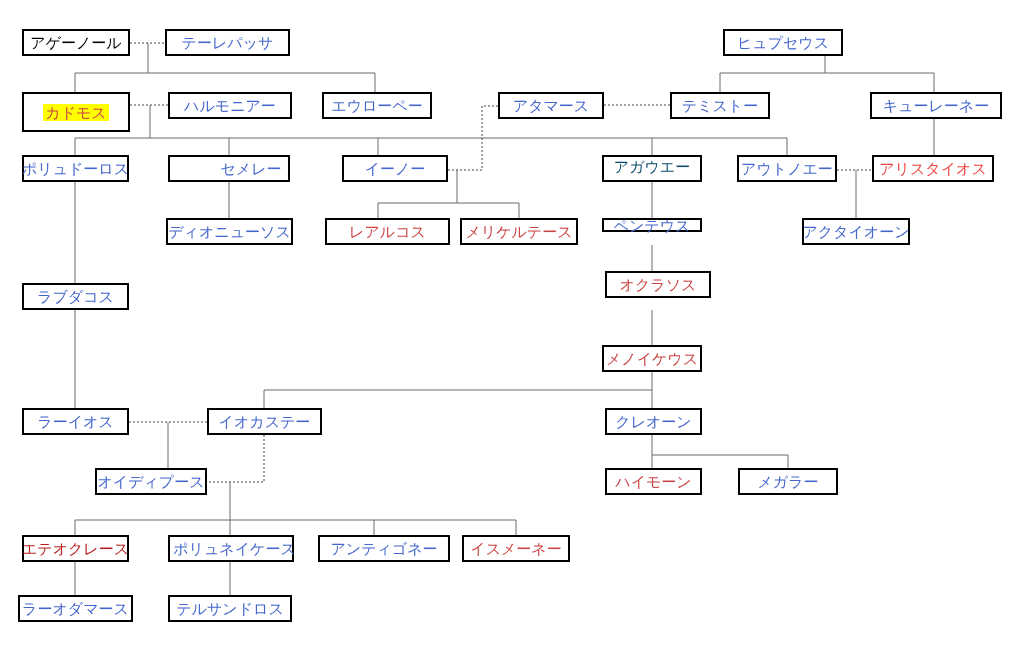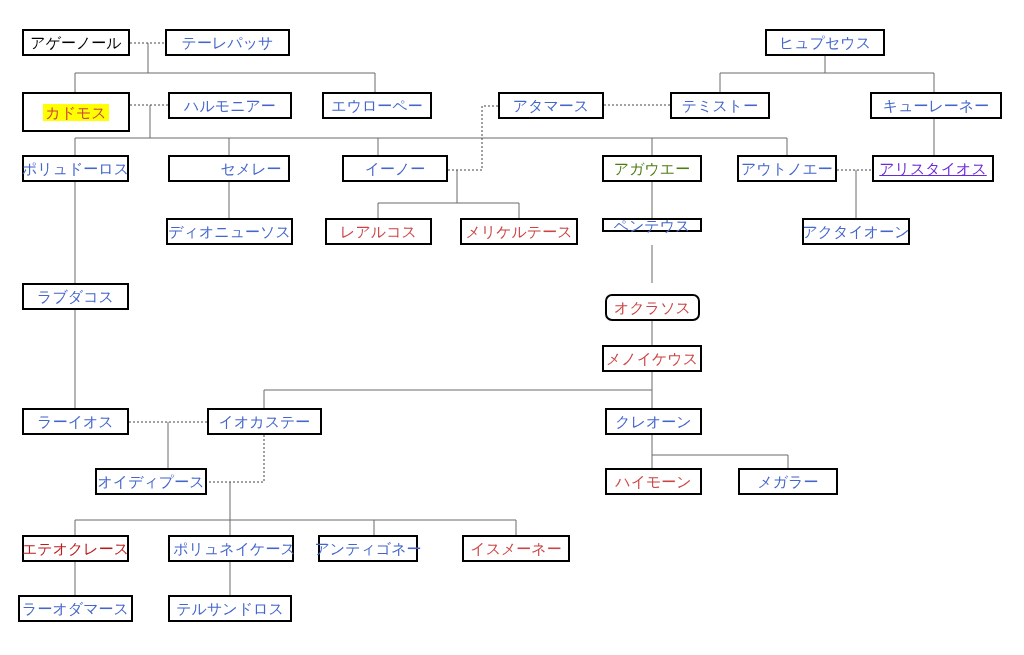--- a/index.html
+++ b/index.html
@@ -81,21 +81,21 @@
       <polyline points="129,422 207,422" fill="none" stroke="#444444" stroke-width="1" stroke-dasharray="2,2"></polyline>
       <polyline points="264,435 264,482 207,482" fill="none" stroke="#444444" stroke-width="1" stroke-dasharray="2,2"></polyline>
     </svg>
   <div id="nodes-layer">
       <div class="node" style="left: 22px; top: 29px; width: 108px; height: 27px; border-color: rgb(0, 0, 0);">
         <span style="color: rgb(0, 0, 0);">アゲーノール</span>
       </div>
       <div class="node" style="left: 165px; top: 29px; width: 125px; height: 27px; border-color: rgb(0, 0, 0);">
         <span style="color: rgb(68, 102, 204);">テーレパッサ</span>
       </div>
-      <div class="node" style="left: 765px; top: 29px; width: 120px; height: 27px; border-color: rgb(0, 0, 0);">
+      <div class="node" style="left: 723px; top: 29px; width: 120px; height: 27px; border-color: rgb(0, 0, 0);">
         <span style="color: rgb(68, 102, 204);">ヒュプセウス</span>
       </div>
       <div class="node" style="left: 22px; top: 92px; width: 108px; height: 40px; border-color: rgb(0, 0, 0);">
         <span style="color: rgb(204, 68, 68); background: rgb(255, 255, 0);">カドモス</span>
       </div>
       <div class="node" style="left: 168px; top: 92px; width: 124px; height: 27px; border-color: rgb(0, 0, 0);">
         <span style="color: rgb(68, 102, 204);">ハルモニアー</span>
       </div>
       <div class="node" style="left: 322px; top: 92px; width: 110px; height: 27px; border-color: rgb(0, 0, 0);">
         <span style="color: rgb(68, 102, 204);">エウローペー</span>
@@ -112,47 +112,47 @@
       <div class="node" style="left: 22px; top: 155px; width: 107px; height: 27px; border-color: rgb(0, 0, 0);">
         <span style="color: rgb(68, 102, 204);">ポリュドーロス</span>
       </div>
       <div class="node" style="left: 168px; top: 155px; width: 122px; height: 27px; border-color: rgb(0, 0, 0);">
         <span style="color: rgb(68, 102, 204); margin-left: 44px;">セメレー</span>
       </div>
       <div class="node" style="left: 325px; top: 155px; width: 106px; height: 27px; border-color: rgb(0, 0, 0); margin-left: 17px;">
         <span style="color: rgb(68, 102, 204);">イーノー</span>
       </div>
       <div class="node" style="left: 602px; top: 155px; width: 100px; height: 27px; border-color: rgb(0, 0, 0);">
-        <span style="color: #4d7c0f;">アガウエー</span>
+        <span style="color: #0c4a6e; font-family: Liberation Mono, monospace;">アガウエー</span>
       </div>
       <div class="node" style="left: 737px; top: 155px; width: 100px; height: 27px; border-color: rgb(0, 0, 0);">
         <span style="color: rgb(68, 102, 204);">アウトノエー</span>
       </div>
       <div class="node" style="left: 872px; top: 155px; width: 122px; height: 27px; border-color: rgb(0, 0, 0);">
-        <span style="color: #6d28d9; text-decoration: underline;">アリスタイオス</span>
+        <span style="color: #ef4444;">アリスタイオス</span>
       </div>
       <div class="node" style="left: 166px; top: 218px; width: 127px; height: 27px; border-color: rgb(0, 0, 0);">
         <span style="color: rgb(68, 102, 204);">ディオニューソス</span>
       </div>
-      <div class="node" style="left: 325px; top: 218px; width: 107px; height: 27px; border-color: rgb(0, 0, 0);">
+      <div class="node" style="left: 325px; top: 218px; width: 125px; height: 27px; border-color: rgb(0, 0, 0);">
         <span style="color: rgb(204, 68, 68);">レアルコス</span>
       </div>
       <div class="node" style="left: 460px; top: 218px; width: 118px; height: 27px; border-color: rgb(0, 0, 0);">
         <span style="color: rgb(204, 68, 68);">メリケルテース</span>
       </div>
       <div class="node" style="left: 602px; top: 218px; width: 100px; height: 14px; border-color: rgb(0, 0, 0);">
         <span style="color: rgb(68, 102, 204);">ペンテウス</span>
       </div>
       <div class="node" style="left: 802px; top: 218px; width: 108px; height: 27px; border-color: rgb(0, 0, 0);">
         <span style="color: rgb(68, 102, 204);">アクタイオーン</span>
       </div>
       <div class="node" style="left: 22px; top: 283px; width: 107px; height: 27px; border-color: rgb(0, 0, 0);">
         <span style="color: rgb(68, 102, 204);">ラブダコス</span>
       </div>
-      <div class="node" style="left: 605px; top: 294px; width: 95px; height: 27px; border-color: rgb(0, 0, 0); border-radius: 7px;">
+      <div class="node" style="left: 605px; top: 271px; width: 106px; height: 27px; border-color: rgb(0, 0, 0);">
         <span style="color: rgb(204, 68, 68);">オクラソス</span>
       </div>
       <div class="node" style="left: 602px; top: 345px; width: 100px; height: 27px; border-color: rgb(0, 0, 0);">
         <span style="color: rgb(204, 68, 68);">メノイケウス</span>
       </div>
       <div class="node" style="left: 22px; top: 408px; width: 107px; height: 27px; border-color: rgb(0, 0, 0);">
         <span style="color: rgb(68, 102, 204);">ラーイオス</span>
       </div>
       <div class="node" style="left: 207px; top: 408px; width: 115px; height: 27px; border-color: rgb(0, 0, 0);">
         <span style="color: rgb(68, 102, 204);">イオカステー</span>
@@ -168,21 +168,21 @@
       </div>
       <div class="node" style="left: 738px; top: 468px; width: 100px; height: 27px; border-color: rgb(0, 0, 0);">
         <span style="color: rgb(68, 102, 204);">メガラー</span>
       </div>
       <div class="node" style="left: 22px; top: 535px; width: 107px; height: 27px; border-color: rgb(0, 0, 0);">
         <span style="color: #b91c1c;">エテオクレース</span>
       </div>
       <div class="node" style="left: 168px; top: 535px; width: 126px; height: 27px; border-color: rgb(0, 0, 0);">
         <span style="color: rgb(68, 102, 204); margin-left: 7px;">ポリュネイケース</span>
       </div>
-      <div class="node" style="left: 318px; top: 535px; width: 100px; height: 27px; border-color: rgb(0, 0, 0);">
+      <div class="node" style="left: 318px; top: 535px; width: 132px; height: 27px; border-color: rgb(0, 0, 0);">
         <span style="color: rgb(68, 102, 204);">アンティゴネー</span>
       </div>
       <div class="node" style="left: 462px; top: 535px; width: 108px; height: 27px; border-color: rgb(0, 0, 0);">
         <span style="color: rgb(204, 68, 68);">イスメーネー</span>
       </div>
       <div class="node" style="left: 18px; top: 595px; width: 115px; height: 27px; border-color: rgb(0, 0, 0);">
         <span style="color: rgb(68, 102, 204);">ラーオダマース</span>
       </div>
       <div class="node" style="left: 168px; top: 595px; width: 124px; height: 27px; border-color: rgb(0, 0, 0);">
         <span style="color: rgb(68, 102, 204);">テルサンドロス</span>

